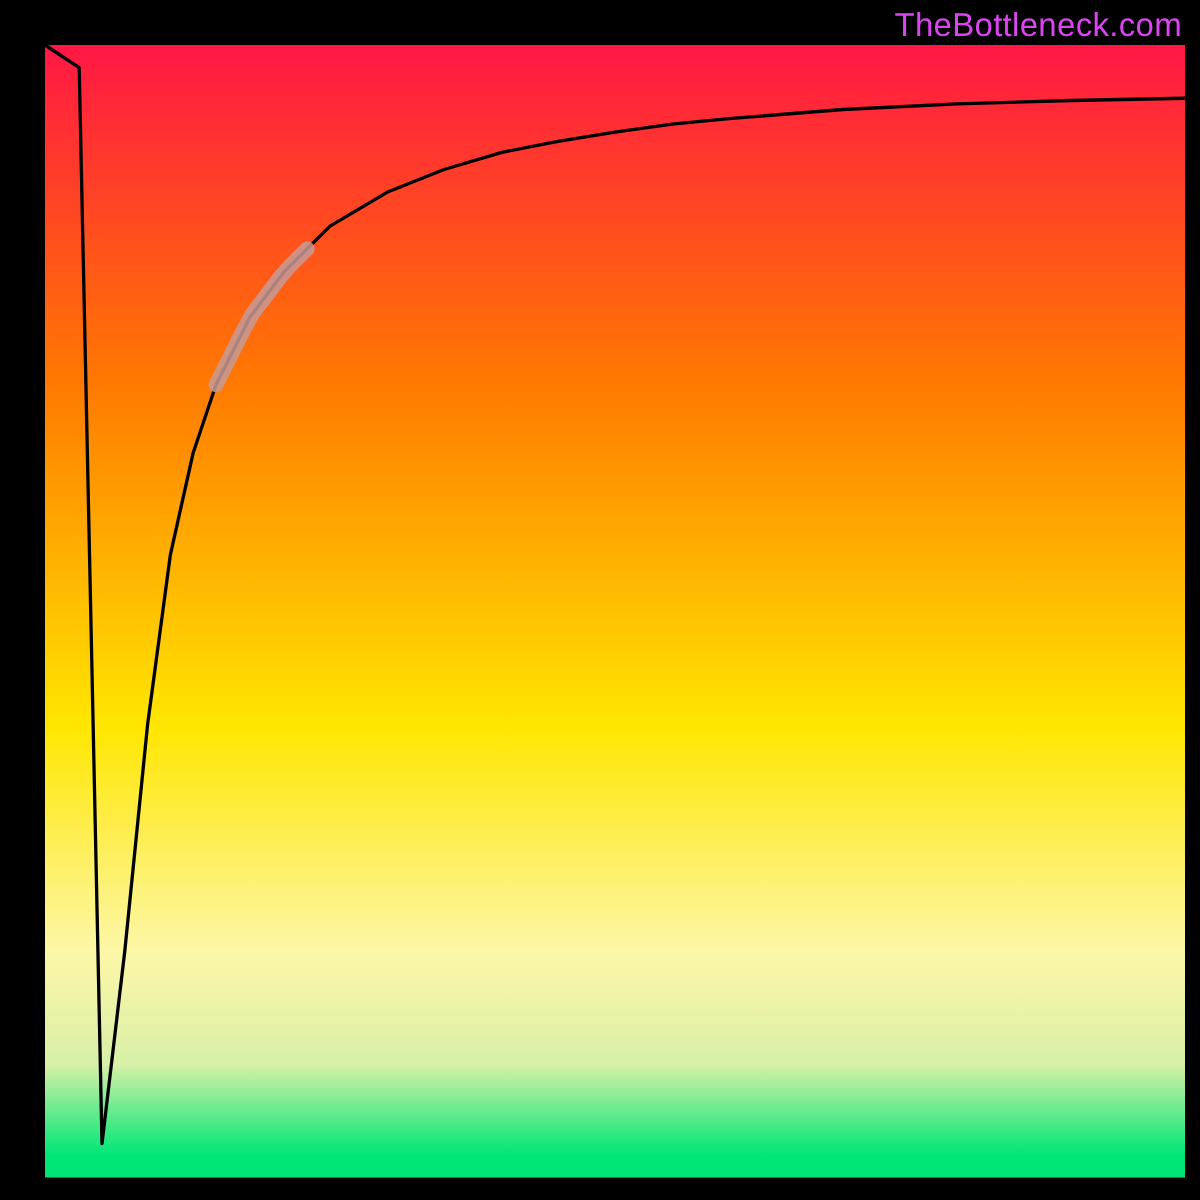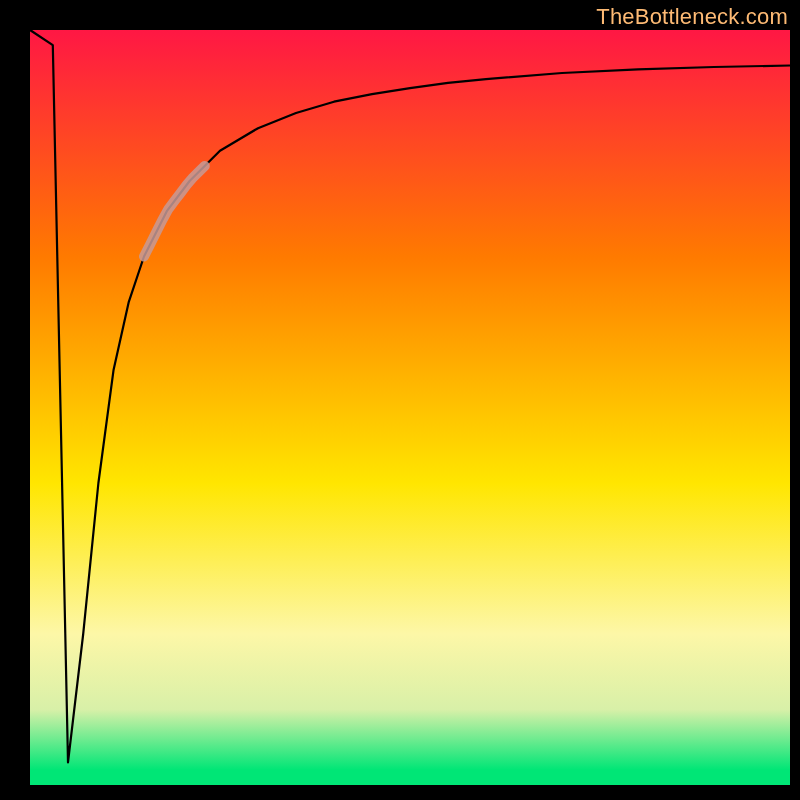--- a/index.html
+++ b/index.html
@@ -13,21 +13,21 @@
   }
   .frame {
     position: relative;
     width: 800px;
     height: 800px;
   }
   .watermark {
     position: absolute;
     top: 4px;
     right: 12px;
-    color: #fdba74;
+    color: #d946ef;
     font-size: 22px;
     font-weight: 500;
     letter-spacing: 0.2px;
     z-index: 3;
   }
   svg {
     position: absolute;
     top: 0;
     left: 0;
   }

